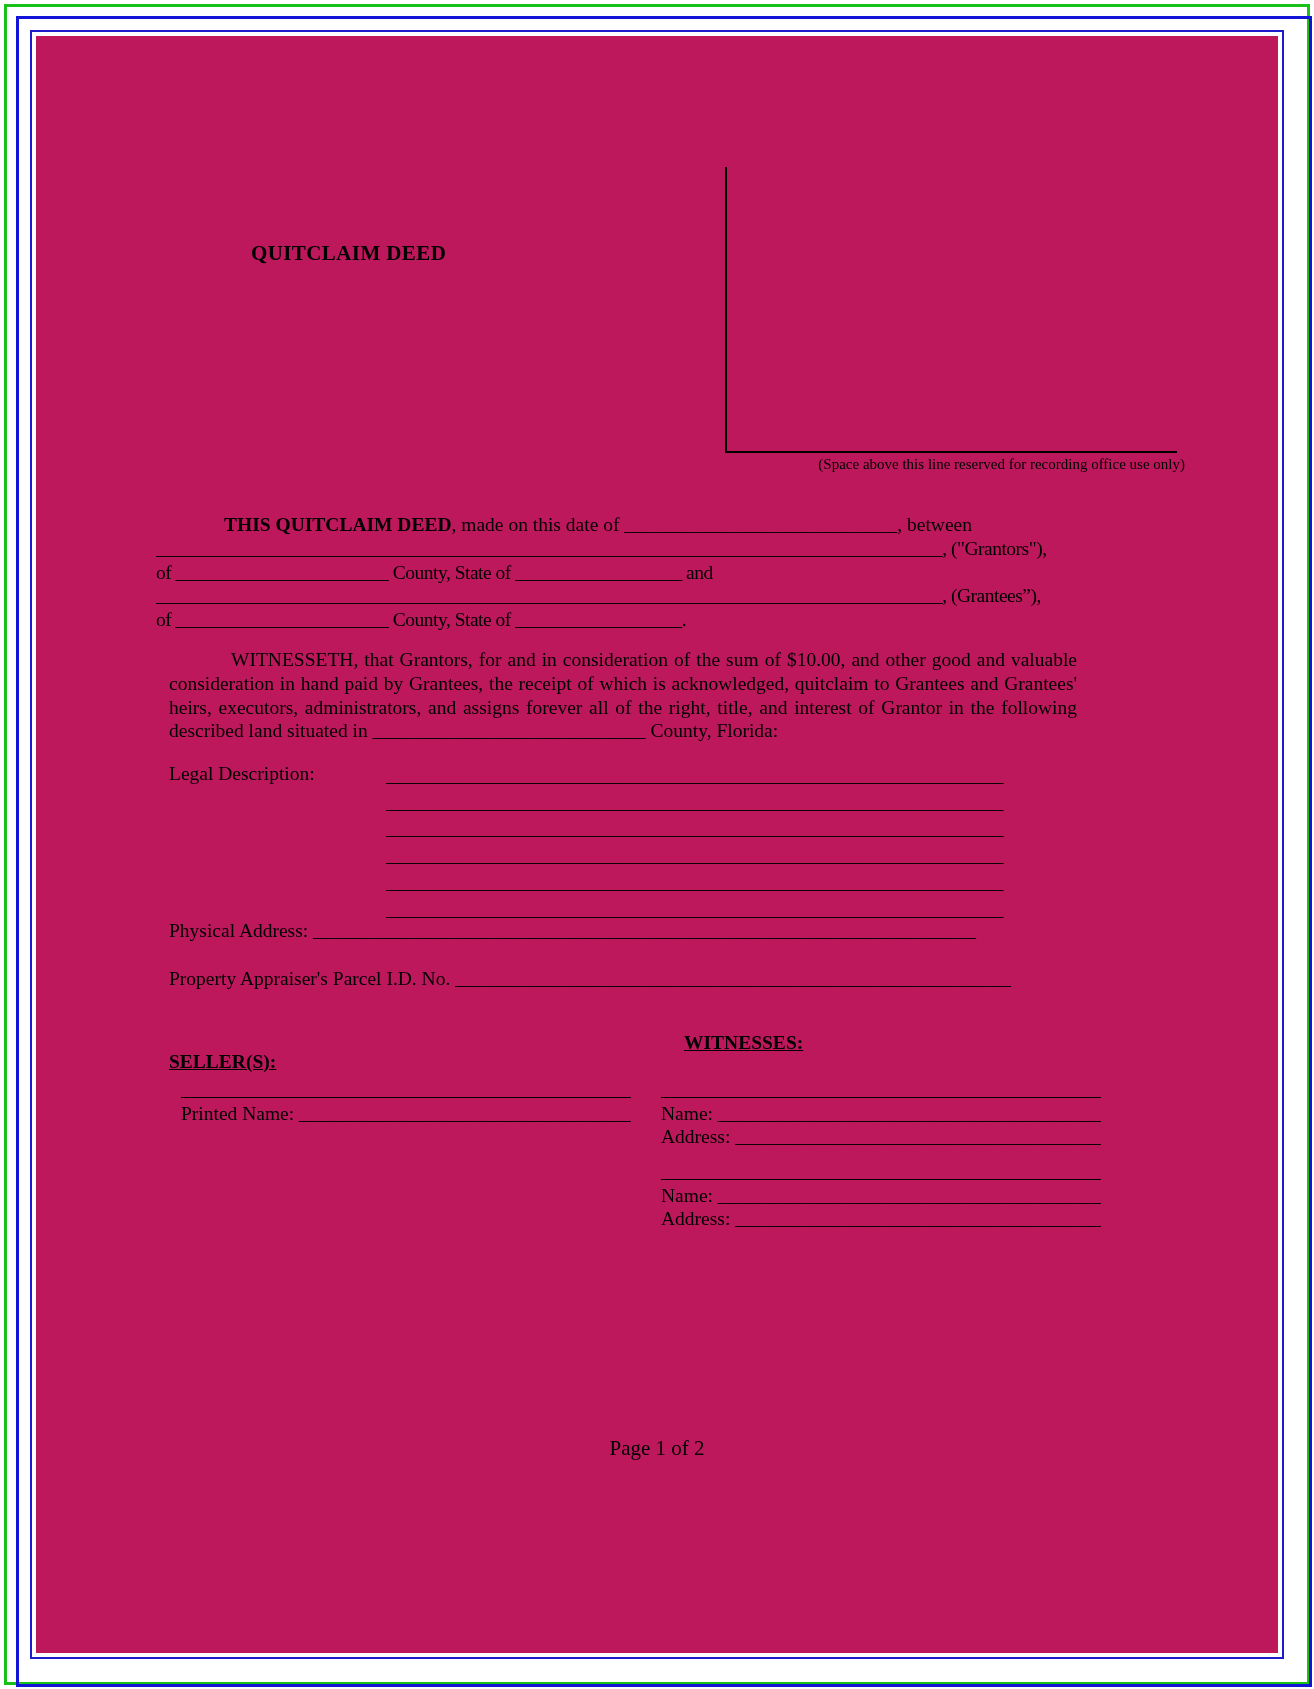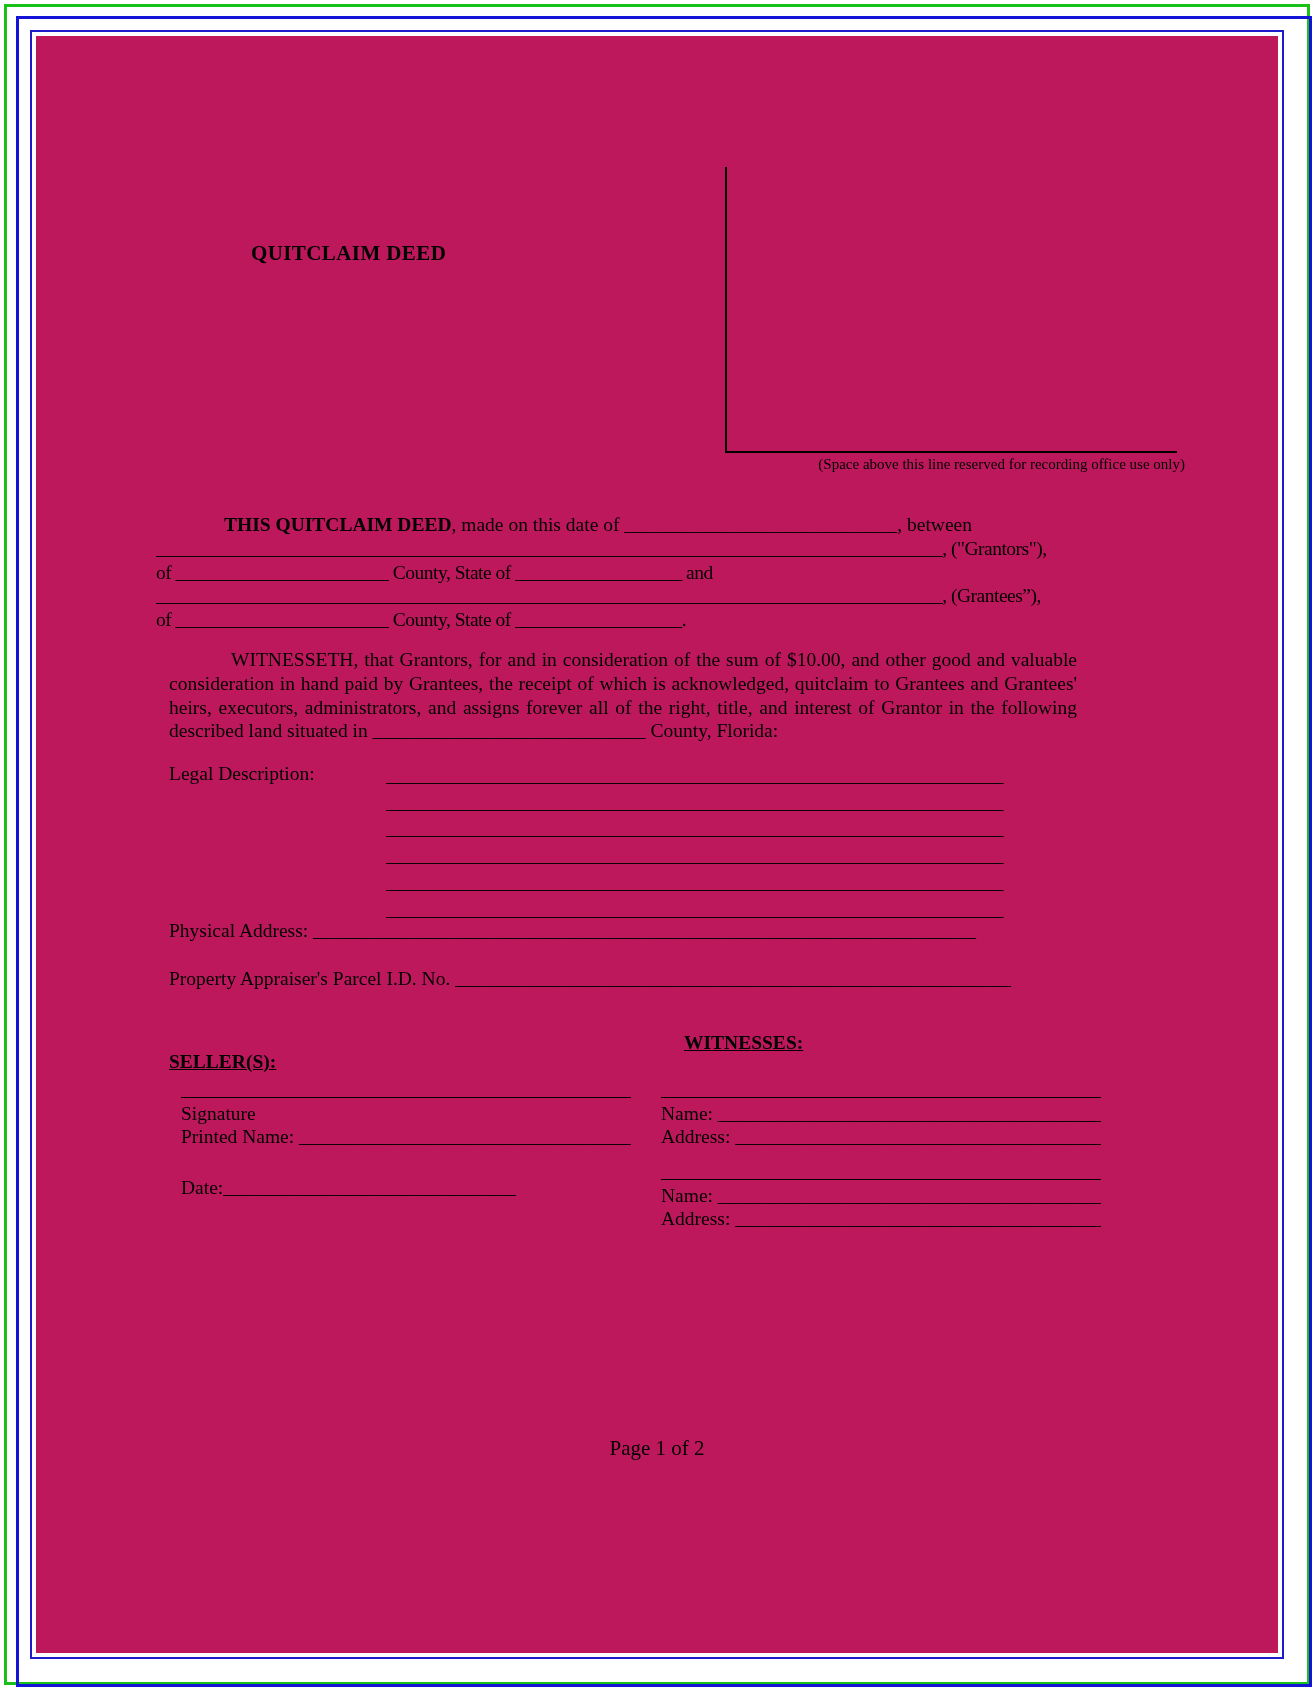--- a/index.html
+++ b/index.html
@@ -254,23 +254,21 @@
   </div>
 
   <div class="phys-addr">Physical Address: ____________________________________________________________________</div>
   <div class="parcel">Property Appraiser's Parcel I.D. No.  _________________________________________________________</div>
 
   <div class="sec-seller">SELLER(S):</div>
   <div class="sec-witness">WITNESSES:</div>
 
   <div class="sig-left">
     <div class="sig-rule"></div>
-    <div class="row">Signature</div>
     <div class="row">Printed Name: ___________________________________</div>
-    <div class="datearea">Date:______________________________</div>
   </div>
 
   <div class="wit-right">
     <div class="wit-rule"></div>
     <div class="row">Name: ____________________________________________</div>
     <div class="row">Address: __________________________________________</div>
     <div class="block2">
       <div class="wit-rule"></div>
       <div class="row">Name: ____________________________________________</div>
       <div class="row">Address: __________________________________________</div>

